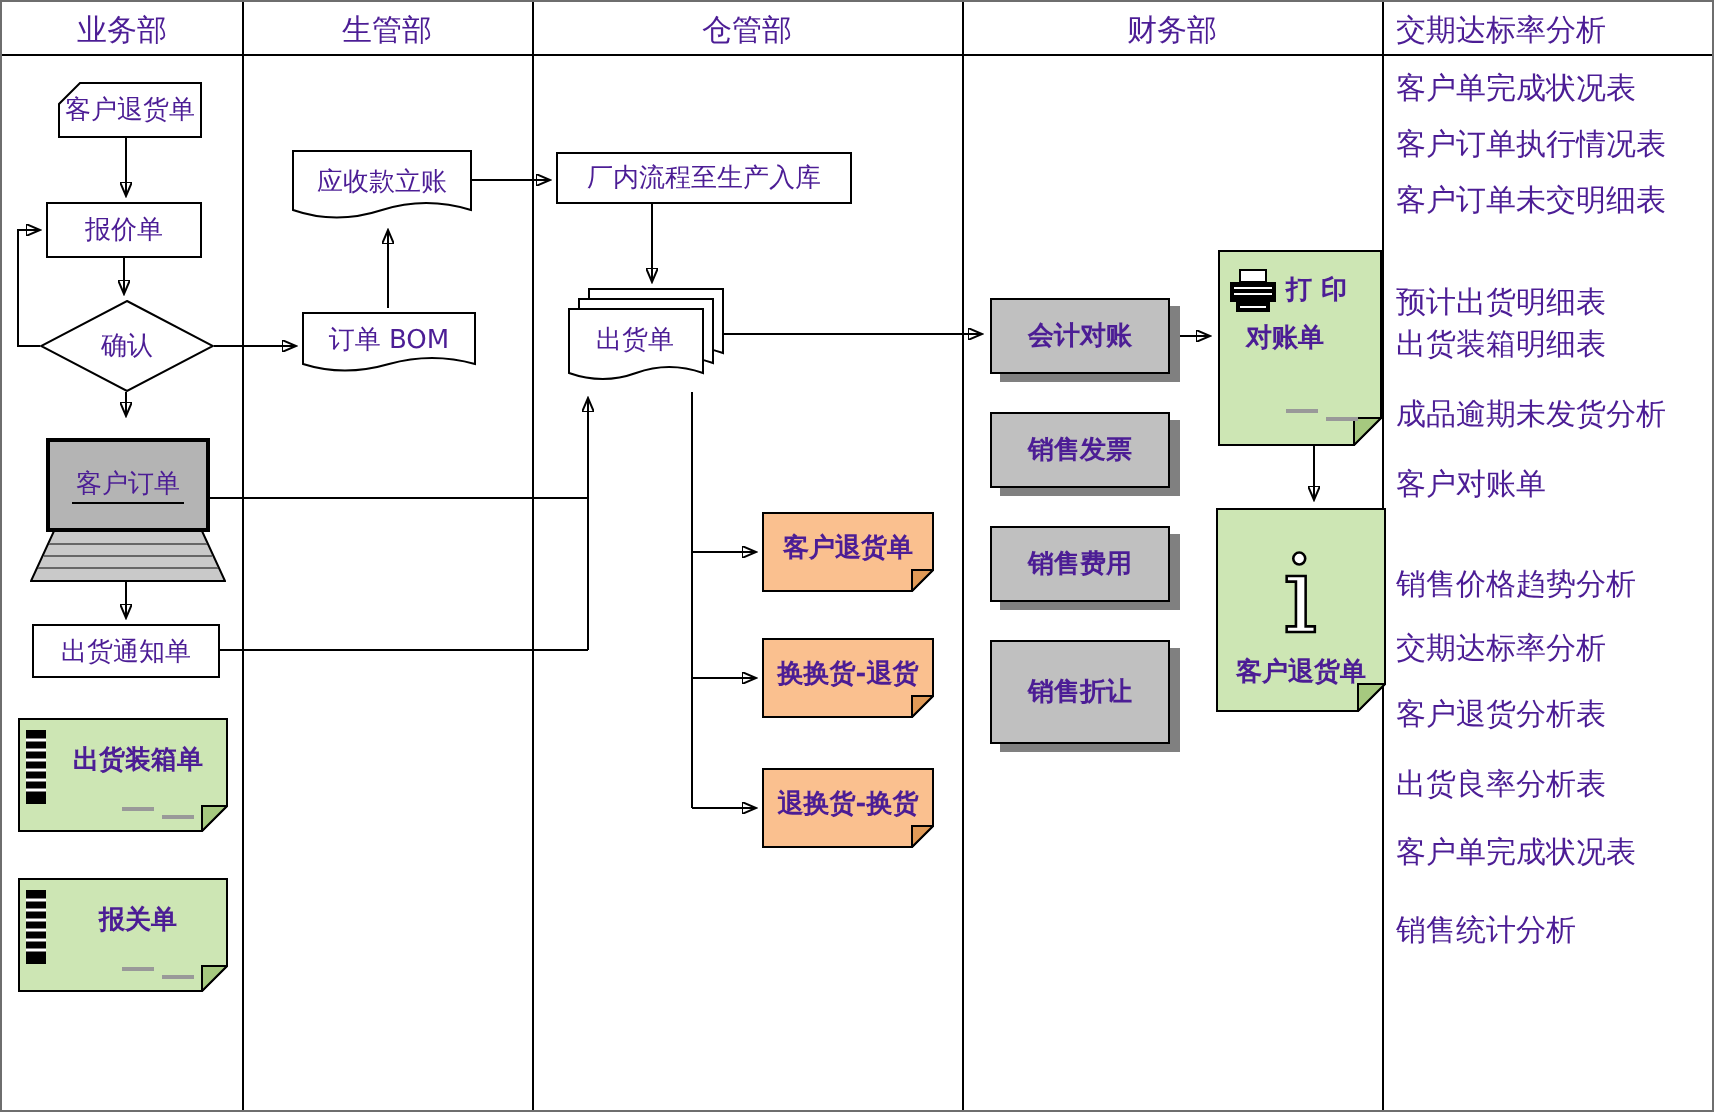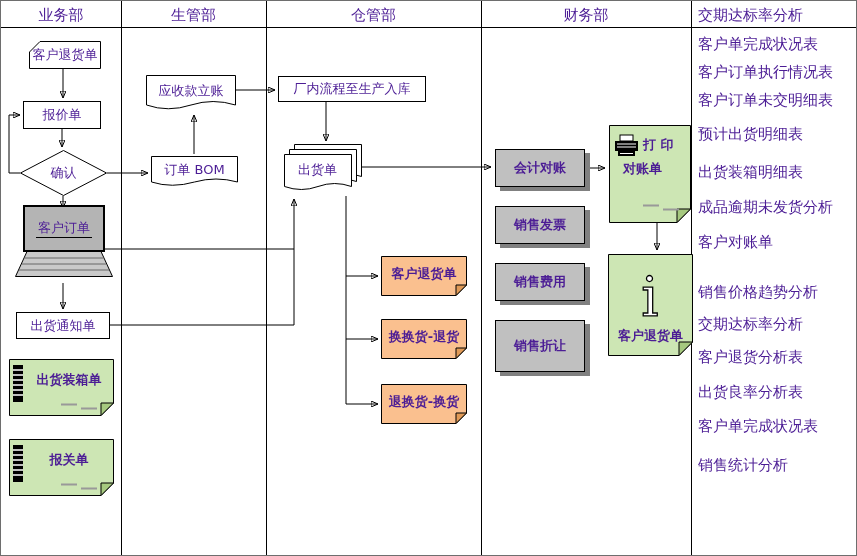--- a/index.html
+++ b/index.html
@@ -93,21 +93,21 @@
 
   <div class="rect-node" style="left:22px;top:100px;width:78px;height:28px">报价单</div>
 
   <div class="shape" style="left:19px;top:149px;width:87px;height:46px">
     <svg width="87" height="46" viewBox="0 0 87 46">
       <polygon class="fill-white" points="43.5,0.5 86.5,23 43.5,45.5 0.5,23"></polygon>
     </svg>
     <div class="lbl" style="left:0;top:0;width:87px;height:46px">确认</div>
   </div>
 
-  <div class="shape" style="left:14px;top:204px;width:98px;height:72px">
+  <div class="shape" style="left:14px;top:218px;width:98px;height:72px">
     <div class="screen" style="left:8px;top:0;width:82px;height:47px">
       <span>客户订单</span>
     </div>
     <svg style="top:46px" width="98" height="26" viewBox="0 0 98 26">
       <polygon points="12,0.5 86,0.5 97.5,25.5 0.5,25.5" fill="#c9c9c9" stroke="#000"></polygon>
       <line x1="9.5" y1="7" x2="88.5" y2="7" stroke="#666"></line>
       <line x1="7" y1="13" x2="91" y2="13" stroke="#666"></line>
       <line x1="4" y1="19" x2="94" y2="19" stroke="#666"></line>
     </svg>
   </div>
@@ -230,21 +230,21 @@
       <path class="fill-green" d="M0.5,0.5 L84.5,0.5 L84.5,88 L71,101.5 L0.5,101.5 Z"></path>
       <path class="fill-green-fold" d="M84.5,88 L71,101.5 L71,88 Z"></path>
       <text x="42" y="62" text-anchor="middle" font-family="DejaVu Serif, serif" font-size="54" fill="#fff" stroke="#000" stroke-width="1.3">i</text>
     </svg>
     <div class="lbl bold" style="left:0;top:72px;width:85px;height:20px">客户退货单</div>
   </div>
 
   <div class="report-item" style="top:34px">客户单完成状况表</div>
   <div class="report-item" style="top:62px">客户订单执行情况表</div>
   <div class="report-item" style="top:90px">客户订单未交明细表</div>
-  <div class="report-item" style="top:124px">预计出货明细表</div>
+  <div class="report-item" style="top:141px">预计出货明细表</div>
   <div class="report-item" style="top:162px">出货装箱明细表</div>
   <div class="report-item" style="top:197px">成品逾期未发货分析</div>
   <div class="report-item" style="top:232px">客户对账单</div>
   <div class="report-item" style="top:282px">销售价格趋势分析</div>
   <div class="report-item" style="top:314px">交期达标率分析</div>
   <div class="report-item" style="top:347px">客户退货分析表</div>
   <div class="report-item" style="top:382px">出货良率分析表</div>
   <div class="report-item" style="top:416px">客户单完成状况表</div>
   <div class="report-item" style="top:455px">销售统计分析</div>
 

